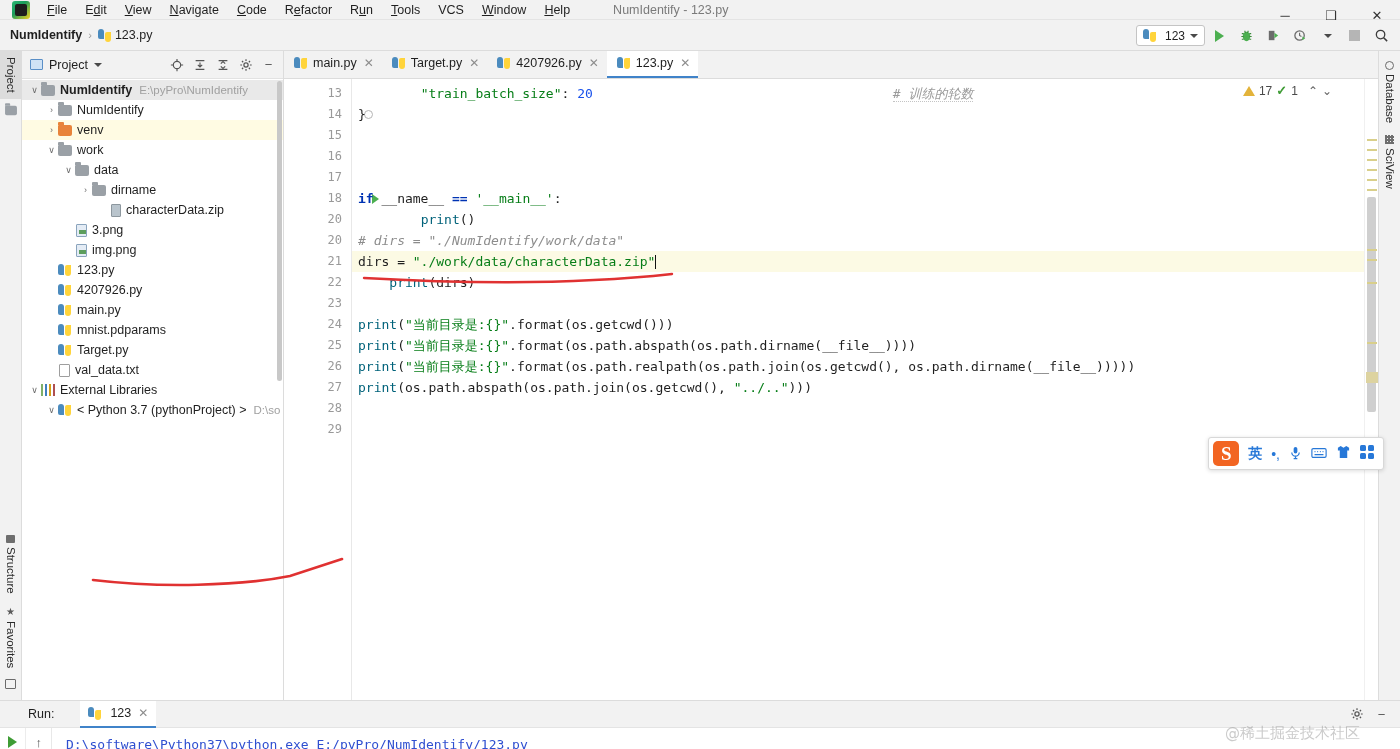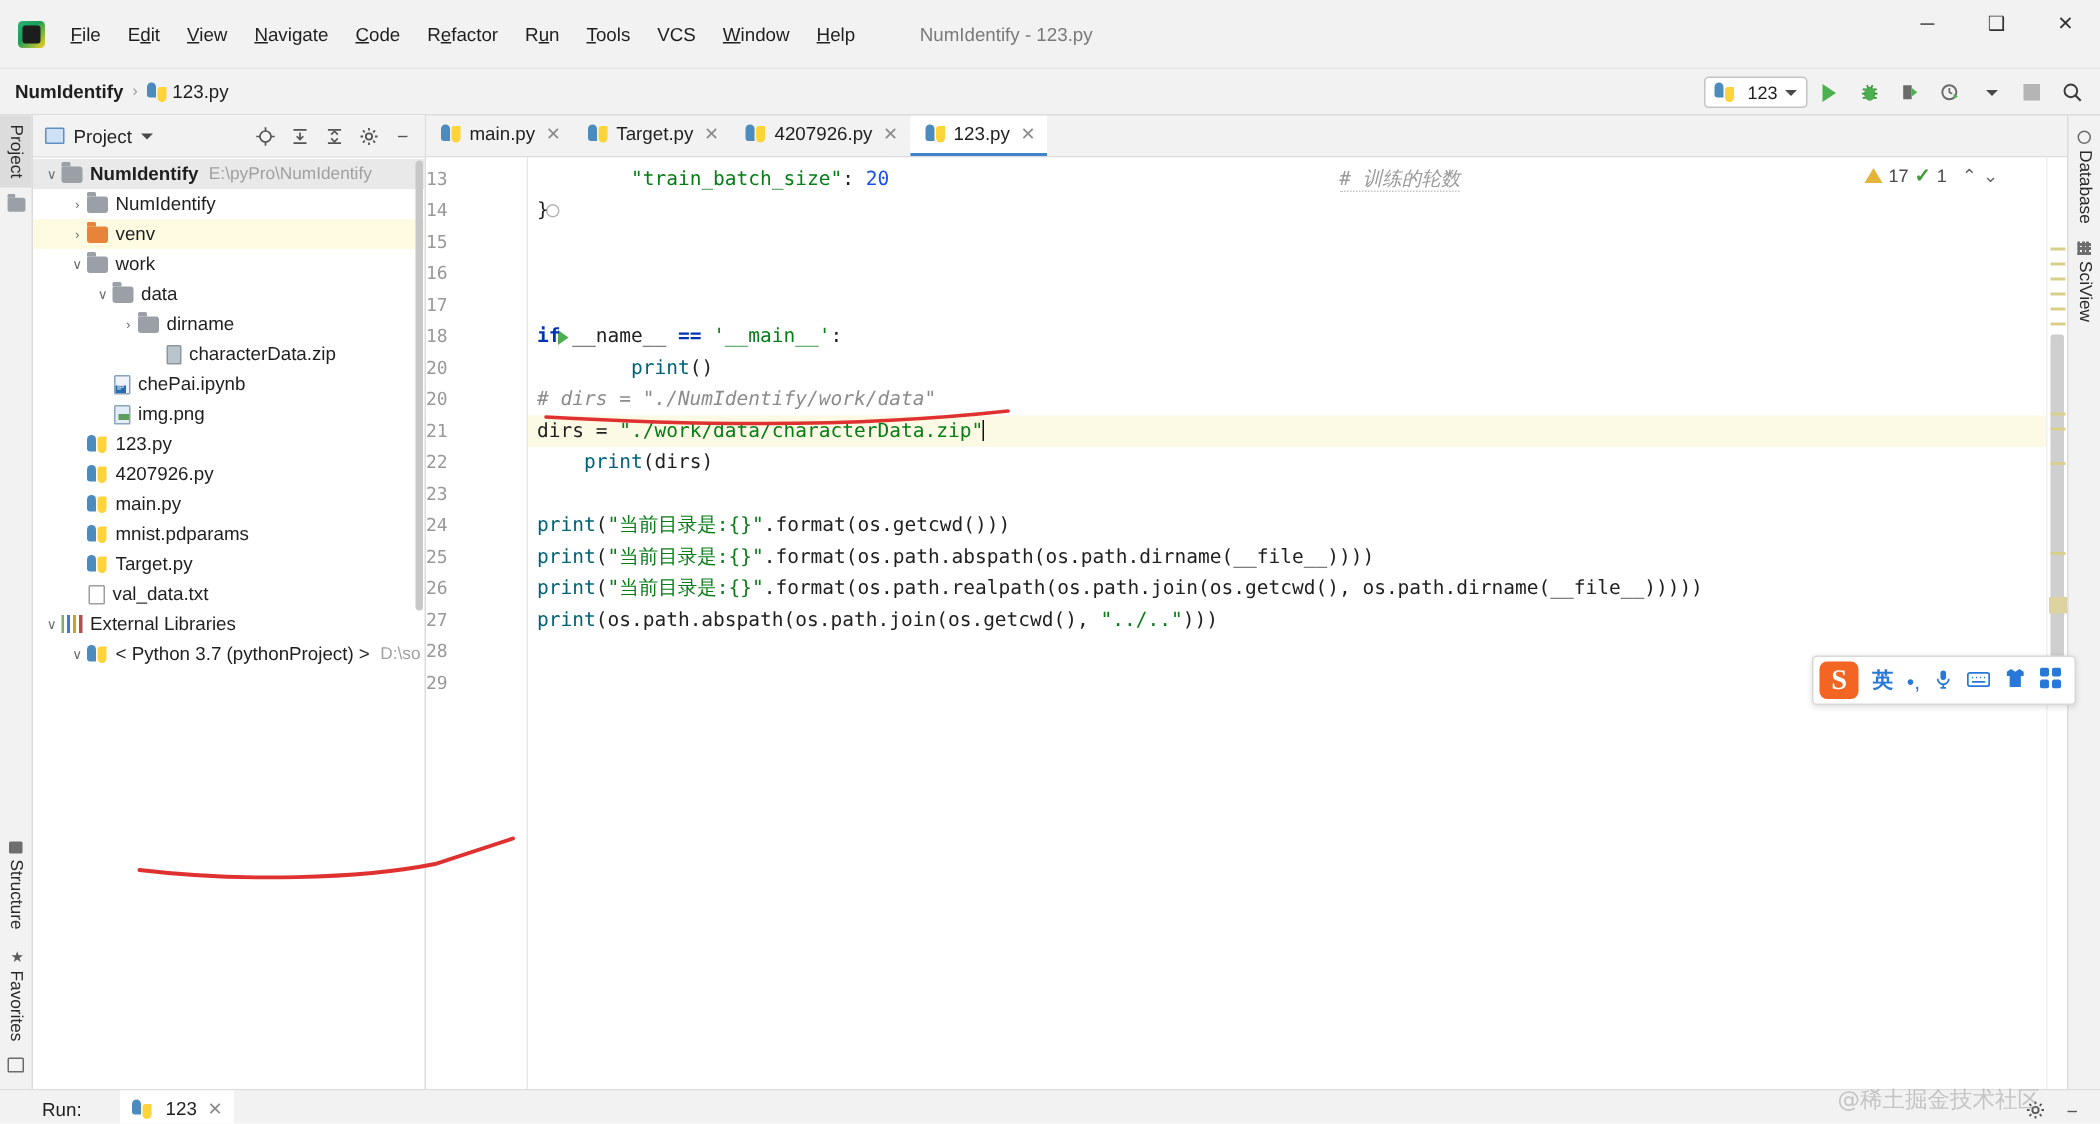--- a/index.html
+++ b/index.html
@@ -8,21 +8,21 @@
     font-family: "Liberation Sans", sans-serif;
     font-size: 12.5px;
     color: #1f1f1f;
     background: #f2f2f2;
     overflow: hidden;
     position: relative;
   }
 
   
   .menubar {
-    height: 46px; background: #f2f2f2;
+    height: 20px; background: #f2f2f2;
     display: flex; align-items: center;
     padding: 0 6px;
     border-bottom: 1px solid #e4e4e4;
     position: relative;
   }
   .app-logo {
     width: 18px; height: 18px; margin: 0 8px 0 6px;
     border-radius: 3px;
     background: linear-gradient(135deg,#2bb673 0%,#1a9c5c 40%,#f5d020 100%);
     position: relative; flex: none;
@@ -176,21 +176,21 @@
   .tab.active { background:#fff; border-bottom:2px solid #4083c9; }
   .tab-x { color:#8c8c8c; font-size:12px; margin-left:2px; }
 
   .editor { flex:1; display:flex; position:relative; background:#fff; overflow:hidden; }
   .gutter {
     width: 68px; flex:none; background:#fff;
     border-right:1px solid #e8e8e8; padding-top:4px;
     font-family:"DejaVu Sans Mono",monospace; font-size:12px; color:#999;
     position: relative;
   }
-  .gline { height:21px; line-height:21px; padding-right:9px; position:relative; }
+  .gline { height:21px; line-height:21px; text-align:right; padding-right:9px; position:relative; }
   .gline .gtri {
     position:absolute; right:-28px; top:6px;
     width:0;height:0;border-left:7px solid #4caf50;
     border-top:5px solid transparent;border-bottom:5px solid transparent;
   }
   .gline .gfold {
     position:absolute; right:-22px; top:6px; width:9px;height:9px;
     border:1px solid #b5b5b5; border-radius:50%; background:#fff;
   }
   .code {
@@ -459,22 +459,22 @@
           <span class="folder-ico"></span>
           <span class="tlabel">dirname</span>
         </div>
         <div class="trow" style="padding-left: 74px;">
           <span class="arw"></span>
           <span class="ico-sm ico-zip"></span>
           <span class="tlabel">characterData.zip</span>
         </div>
         <div class="trow" style="padding-left: 40px;">
           <span class="arw"></span>
-          <span class="ico-sm ico-nb"></span>
-          <span class="tlabel">chePai.ipynb</span>
+          <span class="ico-sm ico-img"></span>
+          <span class="tlabel">3.png</span>
         </div>
         <div class="trow" style="padding-left: 40px;">
           <span class="arw"></span>
           <span class="ico-sm ico-img"></span>
           <span class="tlabel">img.png</span>
         </div>
         <div class="trow" style="padding-left: 23px;">
           <span class="arw"></span>
           <span class="ico-sm ico-py"></span>
           <span class="tlabel">123.py</span>

